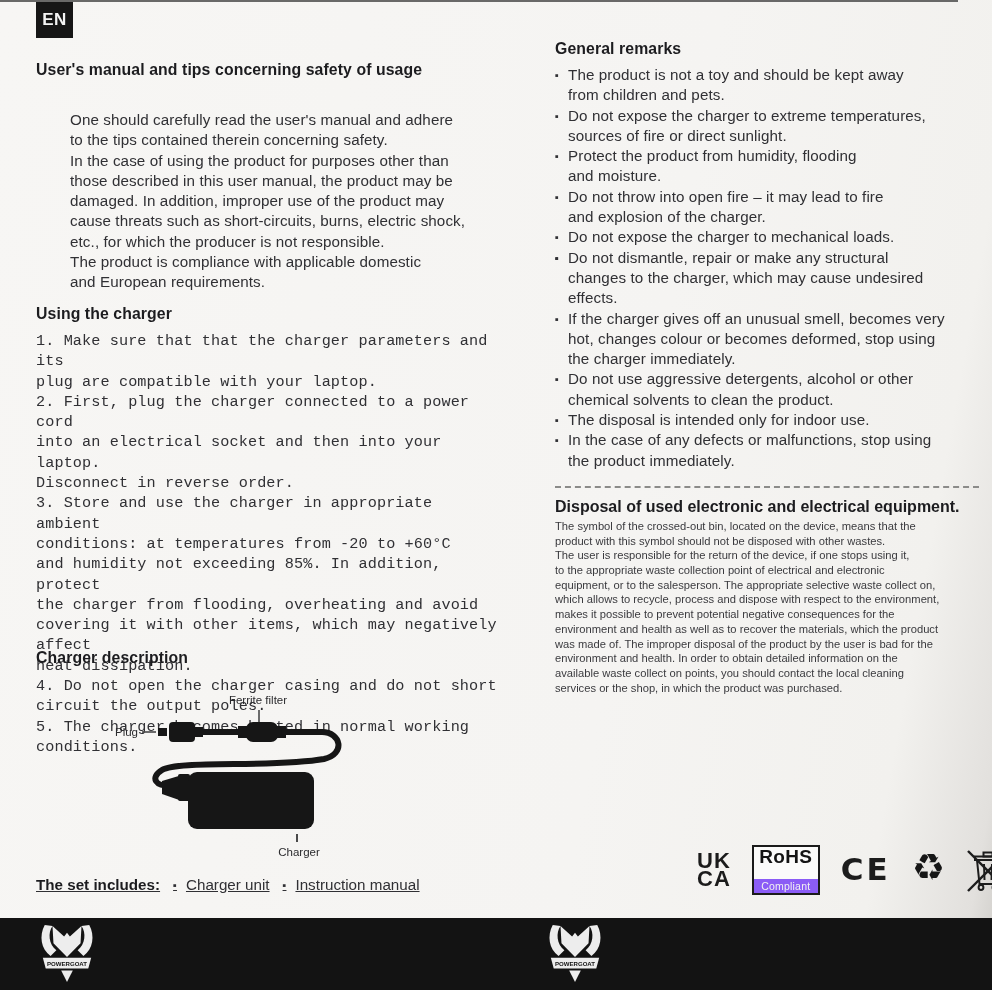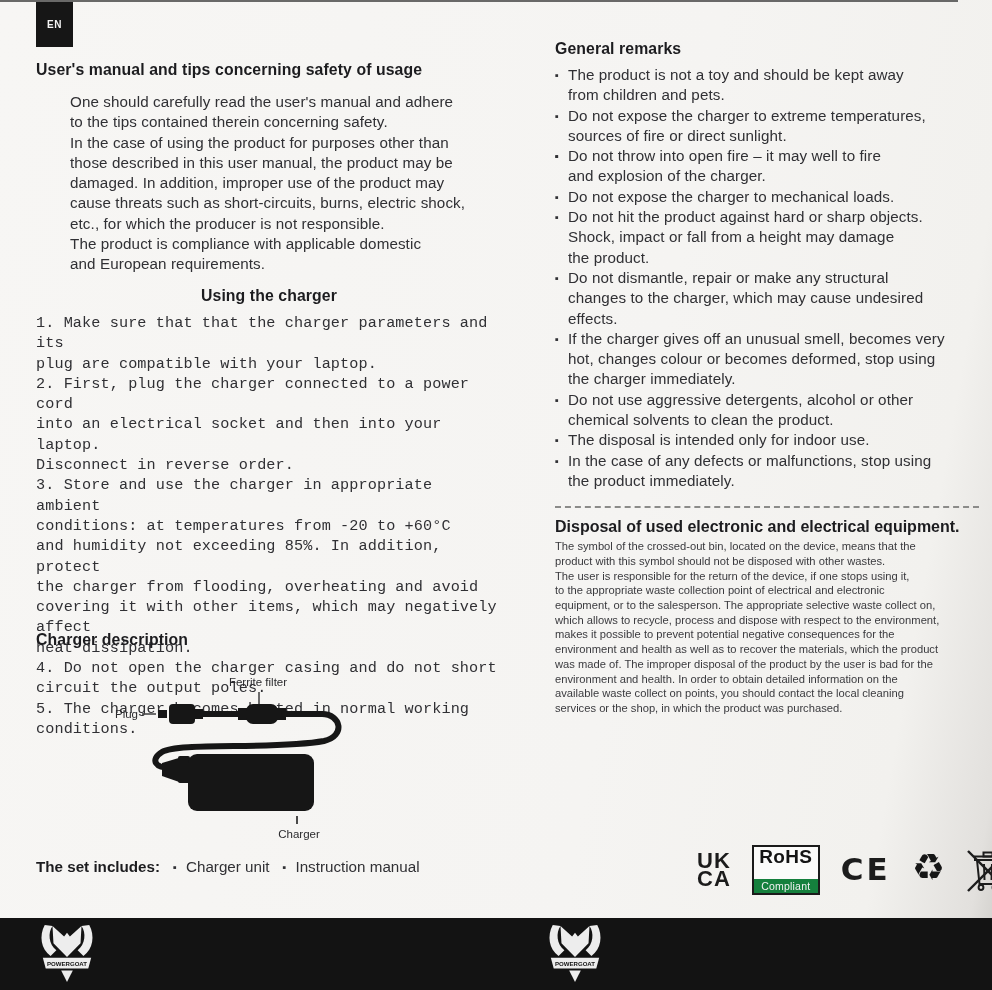--- a/index.html
+++ b/index.html
@@ -3,51 +3,51 @@
 <meta charset="utf-8">
 <style>
   html,body{margin:0;padding:0;background:#cfcdca;}
   #page{
     position:relative;width:992px;height:990px;overflow:hidden;
     background:linear-gradient(100deg,#f7f6f4 0%,#f5f4f2 62%,#f2f1ee 88%,#e2e0dd 97%,#cfcdc9 100%);
     font-family:"Liberation Sans", sans-serif;color:#303034;
   }
   .topline{position:absolute;top:0;left:0;width:958px;height:2px;background:#3a3a3a;opacity:.75;}
   .en-badge{
-    position:absolute;left:36px;top:2px;width:37px;height:45px;background:#161616;
-    color:#f4f4f4;font-weight:bold;font-size:10px;display:flex;align-items:center;justify-content:center;
+    position:absolute;left:36px;top:2px;width:37px;height:36px;background:#161616;
+    color:#f4f4f4;font-weight:bold;font-size:17px;display:flex;align-items:center;justify-content:center;
     letter-spacing:.5px;
   }
   .col{position:absolute;}
   .col-left{left:36px;top:60px;width:466px;}
   .col-right{left:555px;top:39px;width:440px;}
   h2.sec{font-size:15.8px;font-weight:bold;color:#1c1c1f;margin:0;line-height:20px;letter-spacing:.1px;}
   p.body{font-size:15.2px;line-height:20.3px;margin:0;white-space:pre-line;letter-spacing:.1px;}
-  .col-left h2.h1{margin-bottom:12px;}
+  .col-left h2.h1{margin-bottom:30px;}
   .col-left p.p1{height:183px;margin-left:34px;}
-  .col-left h2.h2{margin-top:11px;text-align:center;}
+  .col-left h2.h2{margin-top:11px;}
   .col-left p.p2{margin-top:7px;height:305px;font-family:Liberation Mono, monospace;}
   .col-left h2.h3{margin-top:12px;}
   .diagram{display:block;margin-top:7px;}
-  .setrow{margin-top:13px;font-size:15.2px;display:flex;align-items:baseline;white-space:nowrap;}
+  .setrow{margin-top:13px;font-size:15.2px;display:flex;align-items:baseline;white-space:nowrap;text-decoration:underline;}
   .setrow .lbl{font-weight:bold;color:#1c1c1f;}
   .setrow .sq2{font-size:11px;margin:0 9px 0 13px;position:relative;top:-1px;}
   ul.remarks{margin:6px 0 0;padding:0;list-style:none;}
   ul.remarks li{position:relative;padding-left:13px;font-size:15.2px;line-height:20.3px;letter-spacing:.1px;}
   ul.remarks .sq{position:absolute;left:0;top:0;font-size:11px;line-height:20.3px;}
   ul.remarks .bt{white-space:pre-line;}
   .divider{margin-top:15px;width:424px;border-top:2px dashed #8b8b89;height:0;}
   h3.small-h{font-size:16px;font-weight:bold;color:#1c1c1f;margin:11px 0 0;line-height:15px;}
   p.small-body{font-size:11.2px;line-height:14.7px;margin:5px 0 0;white-space:pre-line;color:#3a3a3e;}
   .certs{position:absolute;left:697px;top:845px;display:flex;align-items:center;gap:21px;height:50px;}
   .ukca{display:flex;flex-direction:column;align-items:center;color:#1b1b1b;font-weight:bold;
         font-size:22px;line-height:18px;letter-spacing:1px;}
   .rohs{width:64px;border:2.5px solid #1b1b1b;background:#fbfbfa;text-align:center;}
   .rohs-top{font-size:19px;font-weight:bold;color:#141414;line-height:20px;letter-spacing:.3px;}
-  .rohs-bottom{background:#15803d;color:#f2f2f2;font-size:10.5px;line-height:14px;letter-spacing:.2px;margin-top:12px;}
+  .rohs-bottom{background:#8b5cf6;color:#f2f2f2;font-size:10.5px;line-height:14px;letter-spacing:.2px;margin-top:12px;}
   .ce{font-size:31px;font-weight:bold;color:#1c1c1c;letter-spacing:3px;line-height:40px;
       font-family:"DejaVu Sans", sans-serif;transform:scaleY(.95);}
   .recycle{font-size:37px;color:#161616;line-height:40px;font-family:"DejaVu Sans", sans-serif;position:relative;top:-2px;}
   .footer-bar{position:absolute;left:0;top:918px;width:992px;height:72px;background:#131313;}
   .goat{position:absolute;top:4px;width:58px;height:64px;}
   .goat.g1{left:38px;} .goat.g2{left:546px;}
   svg text{font-family:"Liberation Sans", sans-serif;}
 </style>
 </head>
 <body>
@@ -133,27 +133,26 @@
     </div>
   </div>
 
   <div class="col col-right">
     <h2 class="sec">General remarks</h2>
     <ul class="remarks">
       <li><span class="sq">▪</span><span class="bt">The product is not a toy and should be kept away
 from children and pets.</span></li>
       <li><span class="sq">▪</span><span class="bt">Do not expose the charger to extreme temperatures,
 sources of fire or direct sunlight.</span></li>
-      <li><span class="sq">▪</span></li>
-      <li><span class="sq">▪</span><span class="bt">Do not throw into open fire – it may well to fire
+      <li><span class="sq">▪</span><span class="bt">Protect the product from humidity, flooding
+and moisture.</span></li>
+      <li><span class="sq">▪</span><span class="bt">Do not throw into open fire – it may lead to fire
 and explosion of the charger.</span></li>
       <li><span class="sq">▪</span><span class="bt">Do not expose the charger to mechanical loads.</span></li>
-      <li><span class="sq">▪</span><span class="bt">Do not hit the product against hard or sharp objects.
-Shock, impact or fall from a height may damage
-the product.</span></li>
+      <li><span class="sq">▪</span></li>
       <li><span class="sq">▪</span><span class="bt">Do not dismantle, repair or make any structural
 changes to the charger, which may cause undesired
 effects.</span></li>
       <li><span class="sq">▪</span><span class="bt">If the charger gives off an unusual smell, becomes very
 hot, changes colour or becomes deformed, stop using
 the charger immediately.</span></li>
       <li><span class="sq">▪</span><span class="bt">Do not use aggressive detergents, alcohol or other
 chemical solvents to clean the product.</span></li>
       <li><span class="sq">▪</span><span class="bt">The disposal is intended only for indoor use.</span></li>
       <li><span class="sq">▪</span><span class="bt">In the case of any defects or malfunctions, stop using

